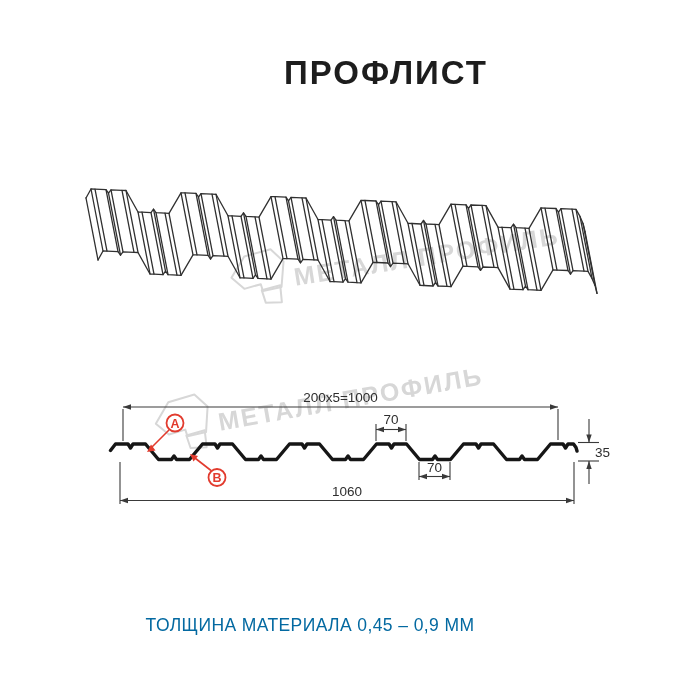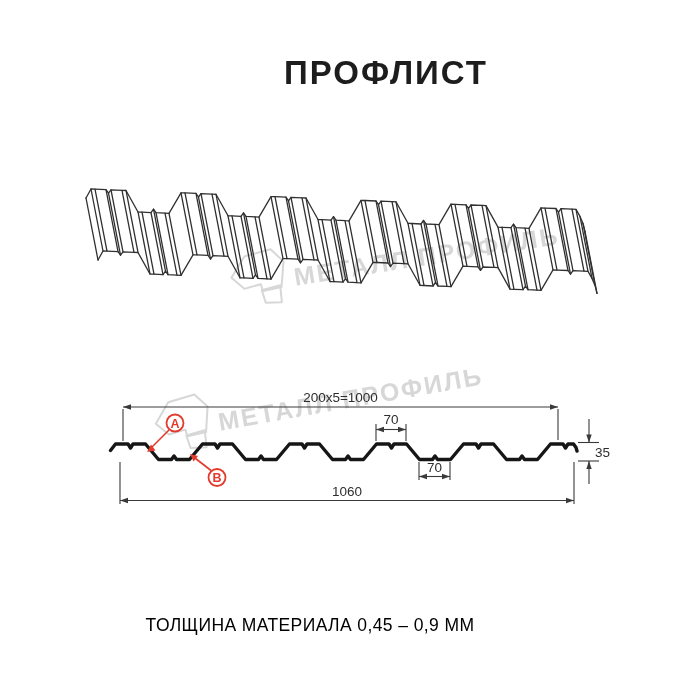--- a/index.html
+++ b/index.html
@@ -3,21 +3,21 @@
 <meta charset="utf-8">
 <style>
   html,body{margin:0;padding:0;background:#fff;}
   .page{position:relative;width:700px;height:700px;background:#ffffff;overflow:hidden;
         font-family:"Liberation Sans",sans-serif;}
   .title{position:absolute;top:54px;left:4px;width:700px;text-align:center;
          font-size:33px;font-weight:700;letter-spacing:2px;color:#1d1d1d;padding-left:32px;}
   .subtitle{position:absolute;top:100px;left:0;width:700px;text-align:center;
             font-size:14.5px;font-weight:700;letter-spacing:1.2px;color:#2f2f2f;}
   .footer-note{position:absolute;top:615px;left:0;width:620px;text-align:center;
-               font-size:17.5px;font-weight:400;letter-spacing:0.4px;color:#000000;}
+               font-size:17.5px;font-weight:400;letter-spacing:0.4px;color:#0369a1;}
   svg.drawing{position:absolute;left:0;top:0;font-family:"Liberation Sans",sans-serif;}
 </style>
 </head>
 <body>
 
 <div class="page">
   <div class="title">ПРОФЛИСТ</div>
 
   <svg id="drawing" class="drawing" width="700" height="700" viewBox="0 0 700 700">
       <g transform="translate(228,256) rotate(-9)">

